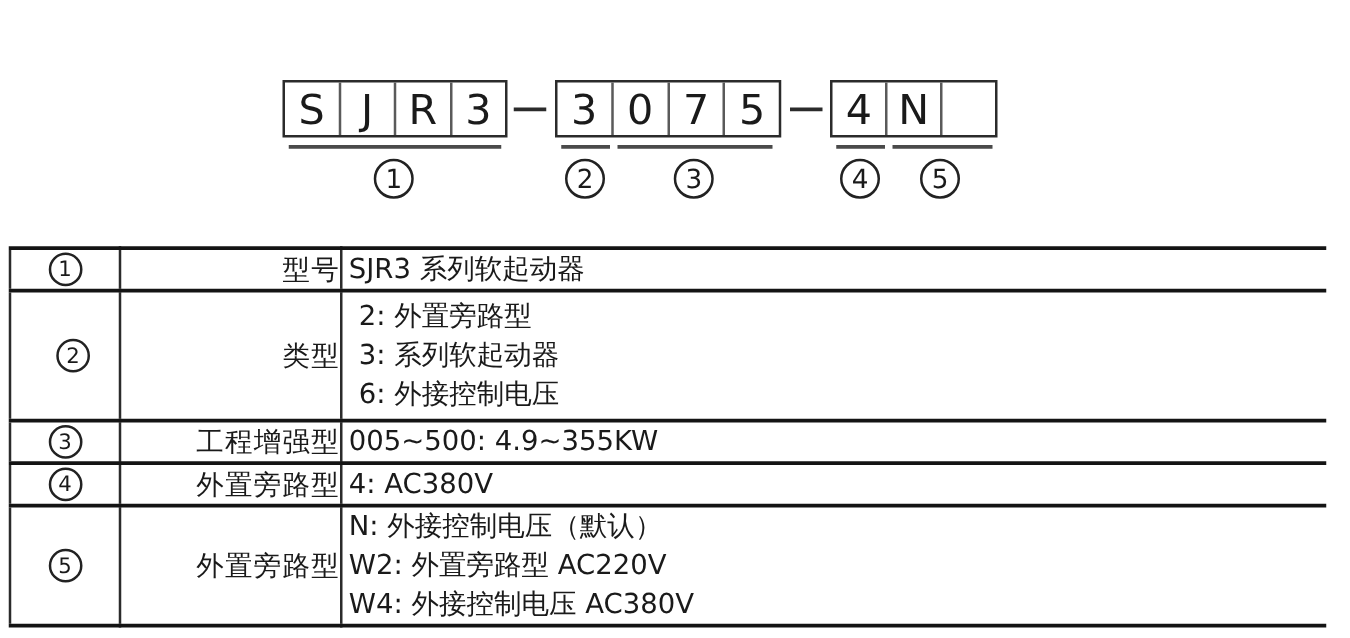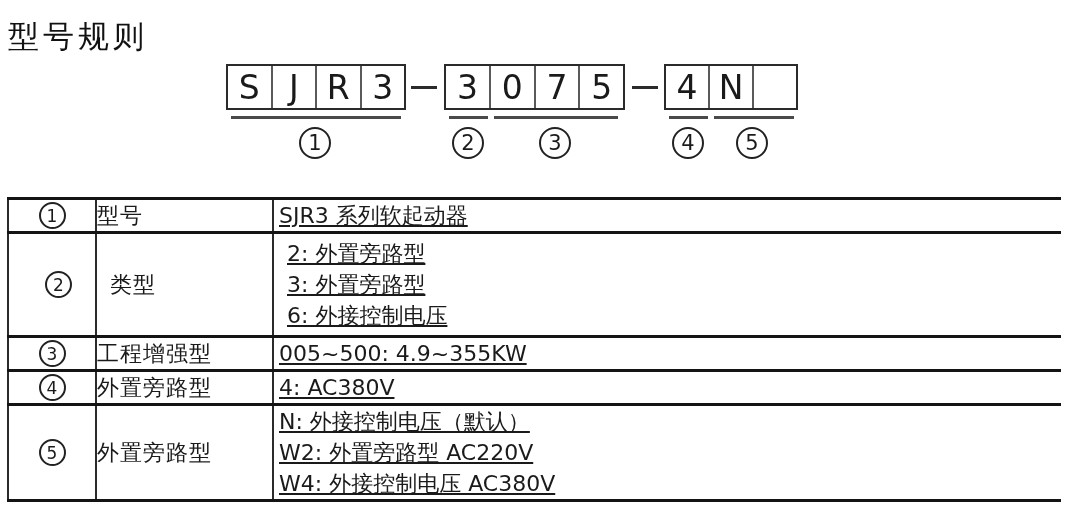--- a/index.html
+++ b/index.html
@@ -47,36 +47,35 @@
     position:absolute; left:7px; top:197px; width:1053px;
     border-collapse:collapse; table-layout:fixed;
   }
   .spec tr { border-top:3px solid #141414; }
   .spec tr:last-child { border-bottom:3px solid #141414; }
   .spec td { border-left:2px solid #2b2b2b; vertical-align:middle; }
   .col-mark  { width:88px;  }
   .col-label { width:177px; }
   .col-val   { width:788px; }
   .c-mark  { text-align:center; }
-  .c-label { text-align:left; font-size:22px; letter-spacing:1px; }
+  .c-label { text-align:right; font-size:22px; letter-spacing:1px; }
   .c-val   { text-align:left; padding-left:5px; font-size:22px; }
-  .c-val .vline { line-height:31px; white-space:nowrap;text-decoration:underline; }
+  .c-val .vline { line-height:31px; white-space:nowrap; }
   .circ.sm { width:27px; height:27px; border:2px solid #222; font-size:17px; }
   .r1 td { height:30px; }
   .r2 td { height:104px;padding-left:13px; }
   .r3 td { height:31px; }
   .r4 td { height:29px; }
   .r5 td { height:88px; }
 </style>
 </head>
 <body>
 
 <div class="canvas">
 
-  <h1 class="title">型号规则</h1>
 
   <div>
 
     <div class="group g1">
       <span class="gcell">S</span>
       <span class="gcell">J</span>
       <span class="gcell">R</span>
       <span class="gcell">3</span>
     </div>
 
@@ -122,21 +121,21 @@
       <td class="c-label">型号</td>
       <td class="c-val">
             <div class="vline">SJR3 系列软起动器</div>
           </td>
     </tr>
     <tr class="r2">
       <td class="c-mark"><span class="circ sm">2</span></td>
       <td class="c-label">类型</td>
       <td class="c-val">
         <div class="vline">2: 外置旁路型</div>
-        <div class="vline">3: 外置旁路型</div>
+        <div class="vline">3: 系列软起动器</div>
         <div class="vline">6: 外接控制电压</div>
       </td>
     </tr>
     <tr class="r3">
       <td class="c-mark"><span class="circ sm">3</span></td>
       <td class="c-label">工程增强型</td>
       <td class="c-val">
             <div class="vline">005~500: 4.9~355KW</div>
           </td>
     </tr>

